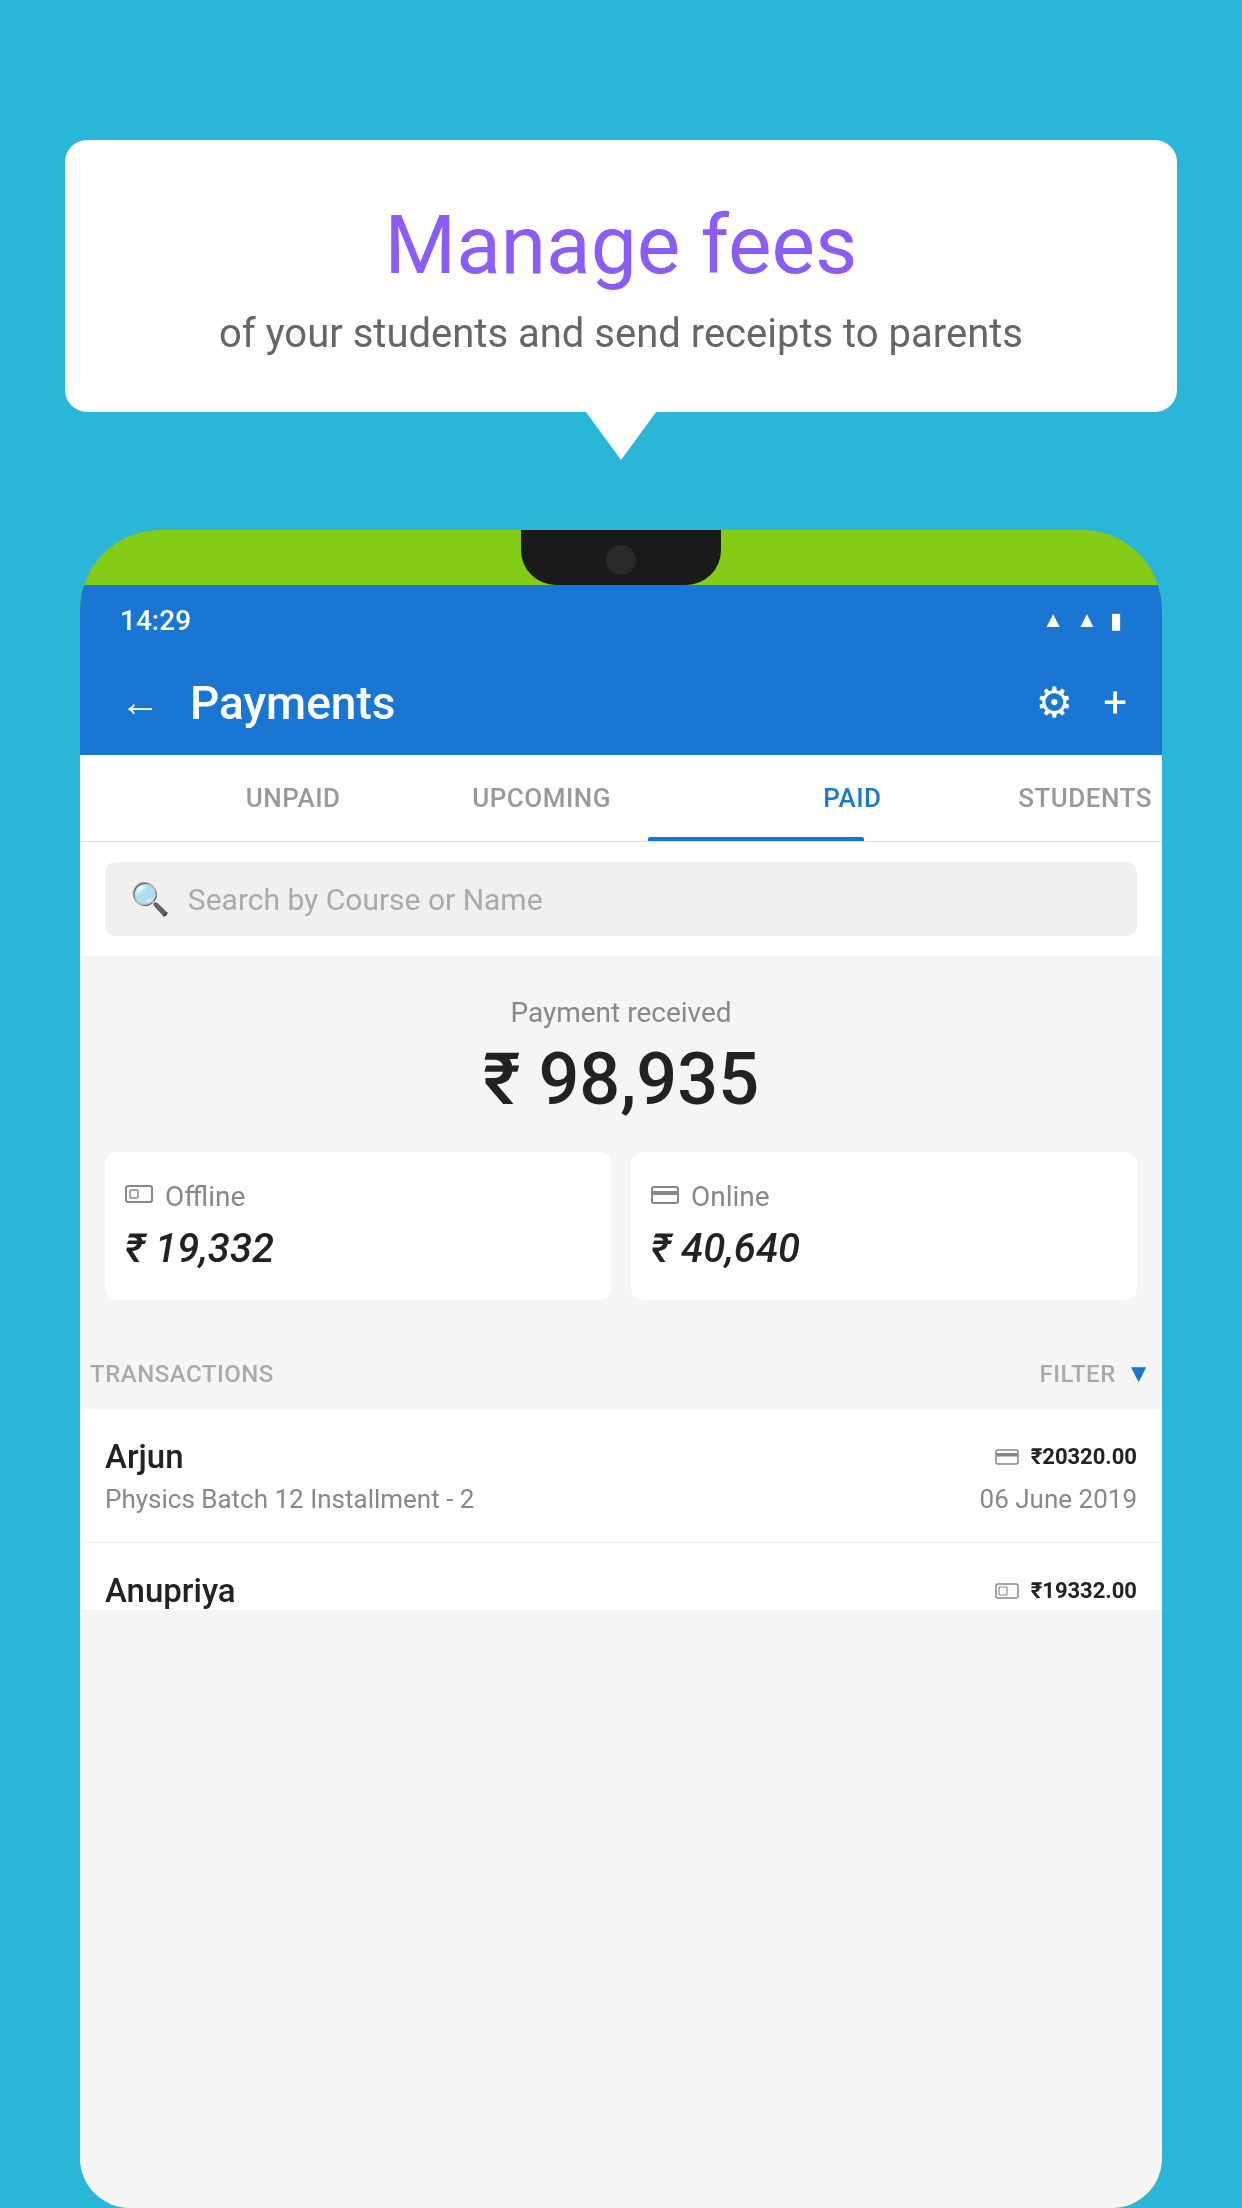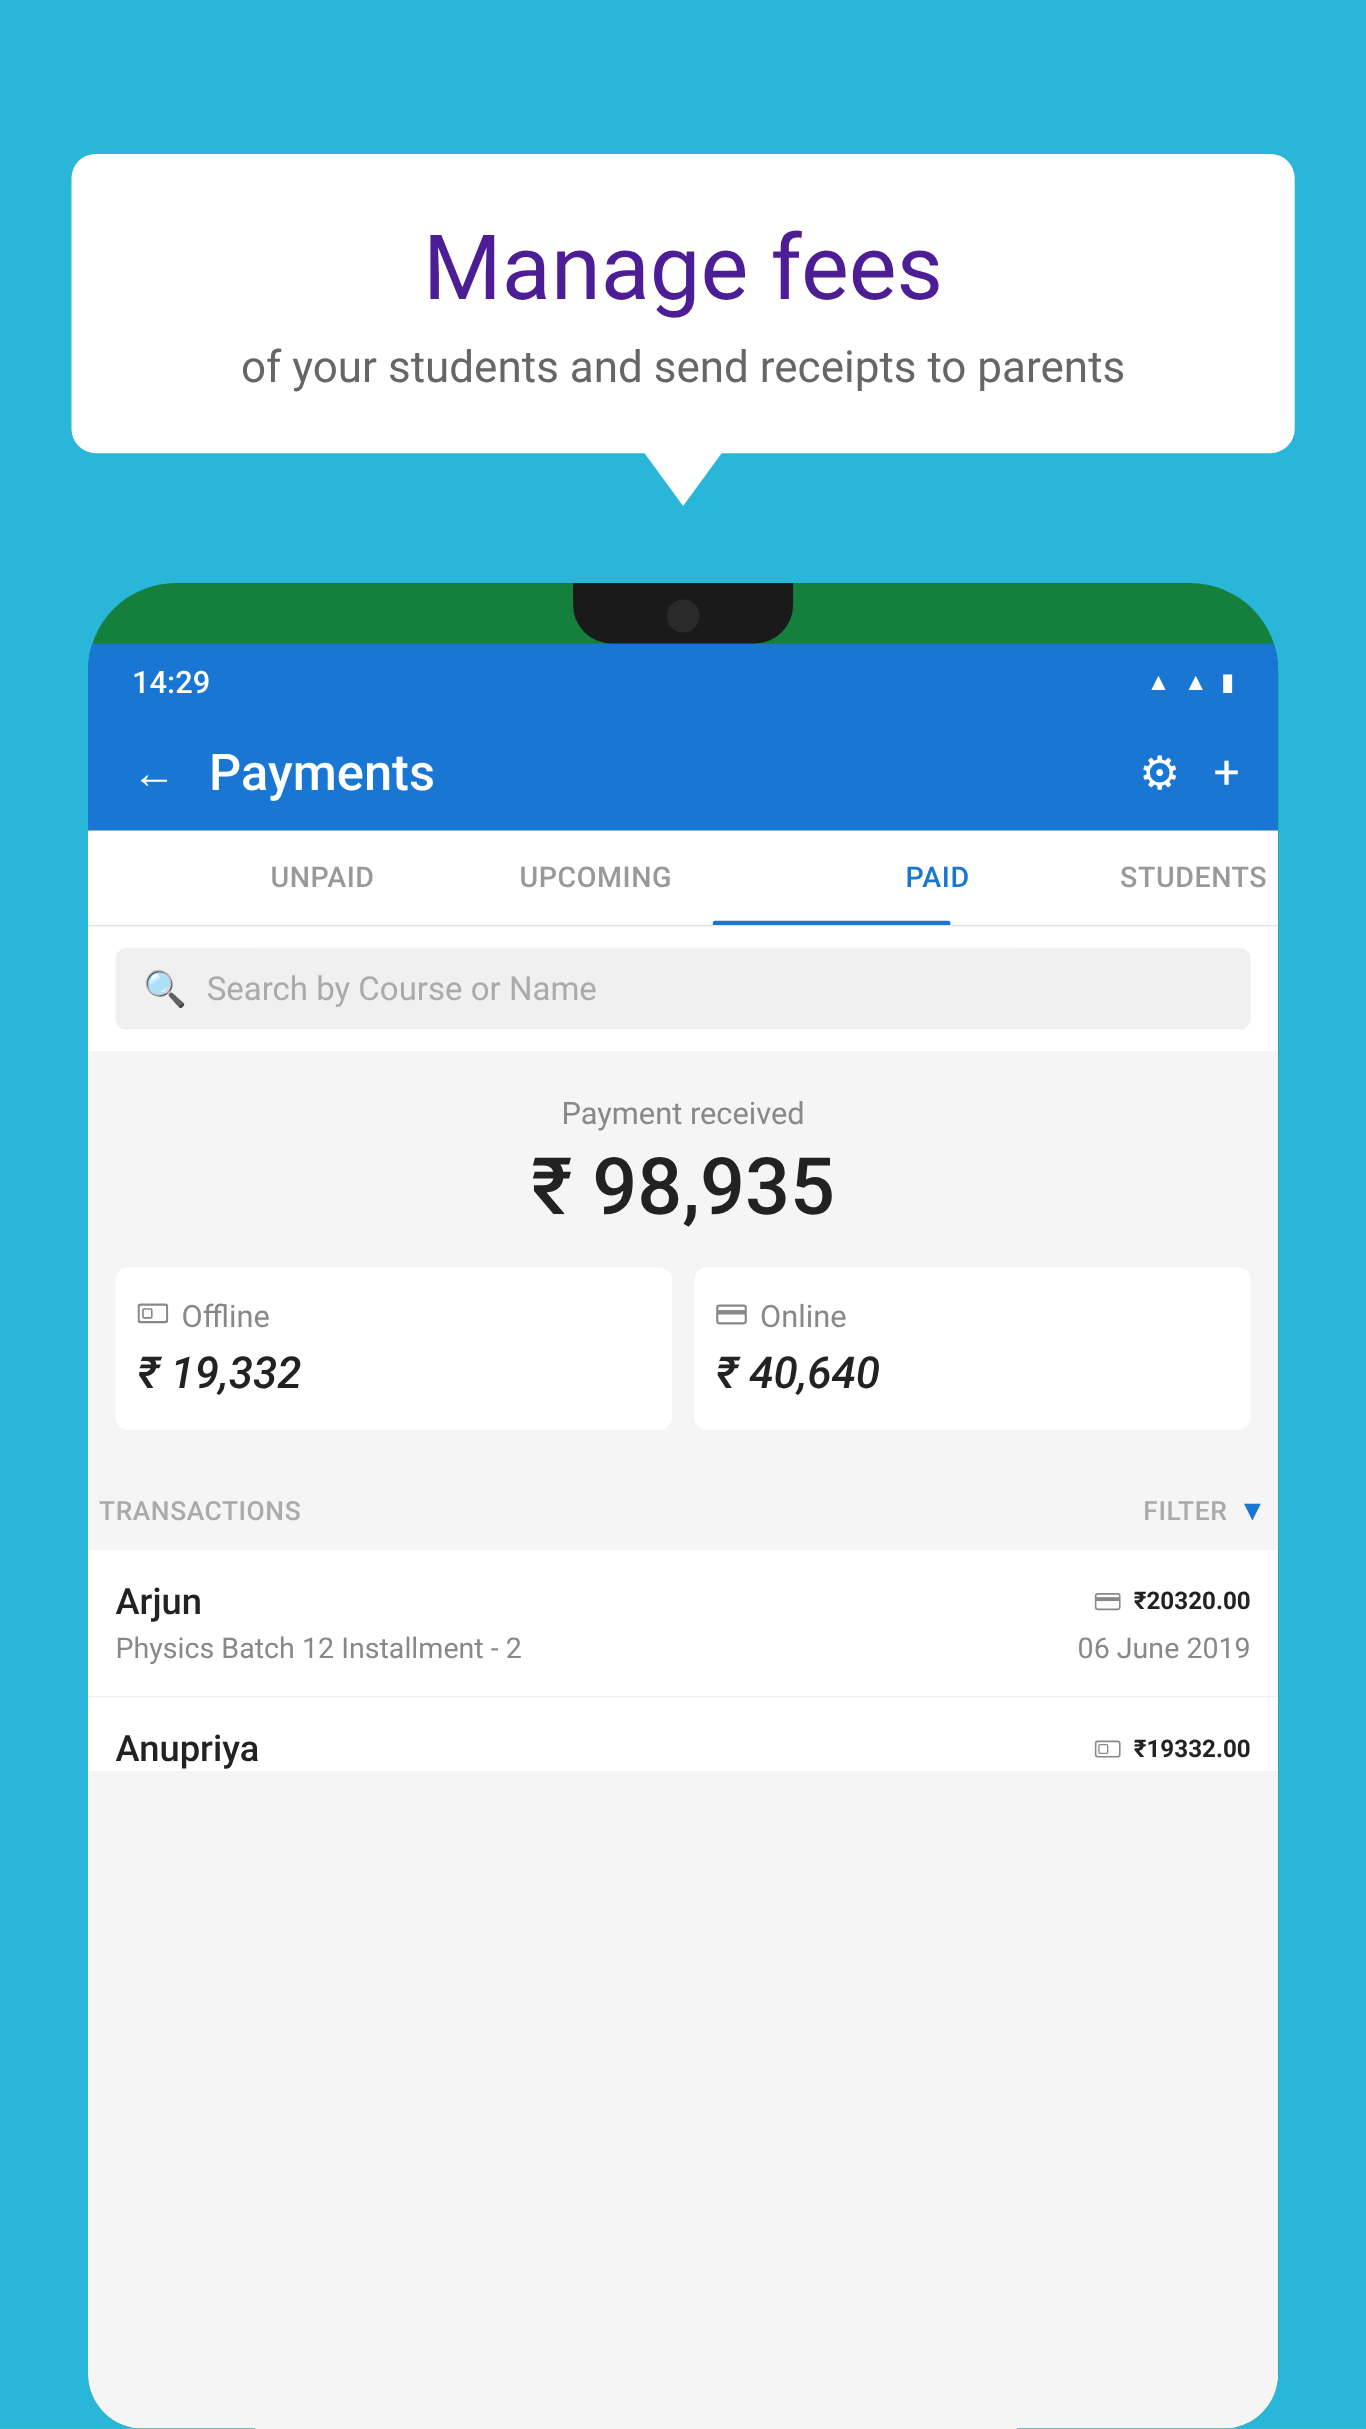--- a/index.html
+++ b/index.html
@@ -38,39 +38,39 @@
       width: 0;
       height: 0;
       border-left: 38px solid transparent;
       border-right: 38px solid transparent;
       border-top: 52px solid #ffffff;
     }
 
     .bubble-title {
       font-size: 82px;
       font-weight: 400;
-      color: #4c1d95;
+      color: #8b5cf6;
       margin-bottom: 20px;
       line-height: 1.1;
     }
 
     .bubble-subtitle {
       font-size: 40px;
       color: #666666;
       font-weight: 400;
     }
 
     
     .phone-frame {
       position: absolute;
       top: 530px;
       left: 80px;
       right: 80px;
       bottom: 0;
-      background: #15803d;
+      background: #84cc16;
       border-radius: 80px 80px 50px 50px;
       padding: 0;
       overflow: hidden;
     }
 
     
     .phone-notch {
       position: absolute;
       top: 0;
       left: 50%;

